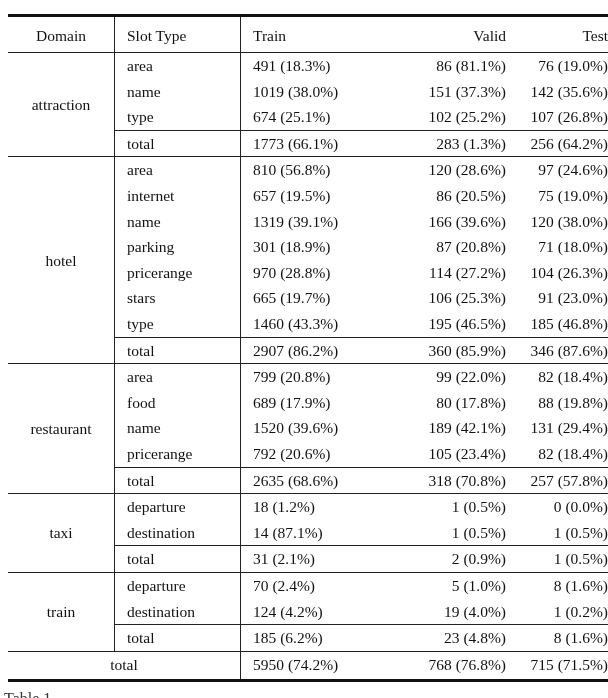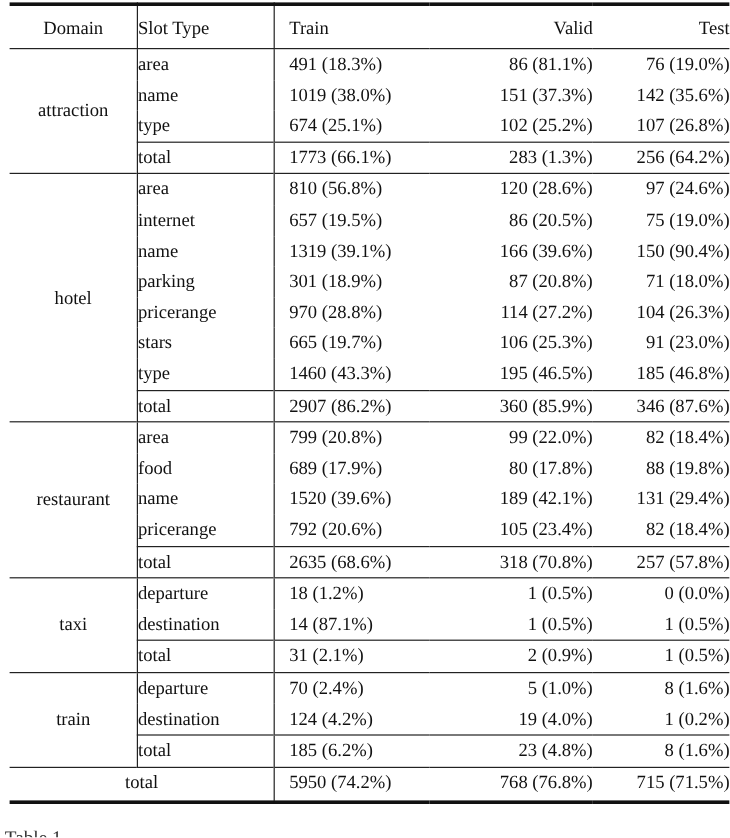--- a/index.html
+++ b/index.html
@@ -11,21 +11,21 @@
       width: 608px;
       height: 698px;
       overflow: hidden;
       position: relative;
       font-family: "Liberation Serif", "DejaVu Serif", serif;
       color: #111111;
     }
     .table-wrap {
       position: absolute;
       left: 8px;
-      top: 2px;
+      top: 14px;
       width: 600px;
     }
     table {
       border-collapse: collapse;
       width: 600px;
       font-size: 15.5px;
       line-height: 1;
     }
     table.data-table {
       border-top: 3px solid #111;
@@ -33,21 +33,21 @@
     }
     td, th {
       padding: 0;
       height: 25.6px;
       vertical-align: middle;
       font-weight: normal;
       white-space: nowrap;
     }
     th { height: 33px; padding-top: 2px; }
     .col-domain { width: 106px; text-align: center; border-right: 1.5px solid #222; }
-    .col-slot { width: 113px; text-align: left; padding-left: 0; border-right: 1.5px solid #222; }
+    .col-slot { width: 113px; text-align: left; padding-left: 12px; border-right: 1.5px solid #222; }
     .col-train { width: 117px; text-align: left; padding-left: 12px; }
     .col-valid { width: 124px; text-align: right; padding-left: 12px; }
     .col-test { text-align: right; padding-left: 12px; }
     thead th { border-bottom: 1.5px solid #222; }
     th.col-domain, th.col-slot, th.col-train, th.col-valid, th.col-test {
       font-weight: normal;
     }
     tr.subtotal td.col-slot,
     tr.subtotal td.col-train,
     tr.subtotal td.col-valid,
@@ -126,21 +126,21 @@
         <tr>
           <td class="col-slot">internet</td>
           <td class="col-train">657 (19.5%)</td>
           <td class="col-valid">86 (20.5%)</td>
           <td class="col-test">75 (19.0%)</td>
         </tr>
         <tr>
           <td class="col-slot">name</td>
           <td class="col-train">1319 (39.1%)</td>
           <td class="col-valid">166 (39.6%)</td>
-          <td class="col-test">150 (90.4%)</td>
+          <td class="col-test">120 (38.0%)</td>
         </tr>
         <tr>
           <td class="col-slot">parking</td>
           <td class="col-train">301 (18.9%)</td>
           <td class="col-valid">87 (20.8%)</td>
           <td class="col-test">71 (18.0%)</td>
         </tr>
         <tr>
           <td class="col-slot">pricerange</td>
           <td class="col-train">970 (28.8%)</td>

